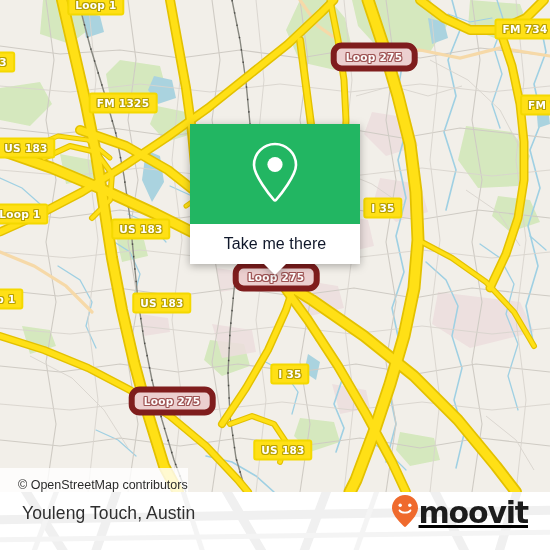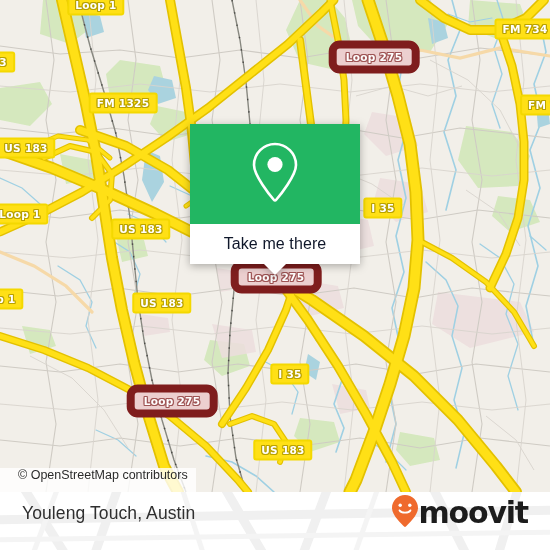--- a/index.html
+++ b/index.html
@@ -60,21 +60,21 @@
     color: #ffffff;
     border-radius: 3px;
     text-shadow:
       -1px -1px 0 #b9a200, 1px -1px 0 #b9a200,
       -1px  1px 0 #b9a200, 1px  1px 0 #b9a200,
        0px -1px 0 #b9a200, 0px 1px 0 #b9a200,
       -1px  0px 0 #b9a200, 1px 0px 0 #b9a200;
   }
   .shield.pink {
     background: #eccfcf;
-    border: 8px solid #7f1d1d;
+    border: 6px solid #7f1d1d;
     color: #ffffff;
     border-radius: 11px;
     padding: 3px 9px 3.5px 9px;
     text-shadow:
       -1px -1px 0 #9f5555, 1px -1px 0 #9f5555,
       -1px  1px 0 #9f5555, 1px  1px 0 #9f5555,
        0px -1px 0 #9f5555, 0px 1px 0 #9f5555,
       -1px  0px 0 #9f5555, 1px 0px 0 #9f5555;
   }
 
@@ -119,22 +119,22 @@
   }
 
   
   .attribution {
     position: absolute;
     left: 0;
     top: 468px;
     height: 24px;
     background: rgba(255,255,255,0.80);
     display: flex;
-    align-items: flex-start;
-    padding: 0 8px 0 18px;
+    align-items: flex-end;
+    padding: 0 0 0 18px;
     z-index: 70;
     box-sizing: border-box;
   }
   .attribution-text {
     font-family: "Liberation Sans", sans-serif;
     font-size: 12.5px;
     color: #2b2b2b;
     white-space: nowrap;
   }
 
@@ -169,20 +169,21 @@
     font-family: "Liberation Sans", sans-serif;
     font-size: 17.5px;
     color: #2f2f2f;
     letter-spacing: 0.1px;
     white-space: nowrap;
   }
   .brand {
     display: flex;
     align-items: center;
     gap: 0;
+    text-decoration: underline;
   }
   .brand-word {
     font-family: "DejaVu Sans", sans-serif;
     font-size: 30px;
     font-weight: bold;
     color: #1c1c1c;
     letter-spacing: -1.2px;
     line-height: 1;
   }
 </style>

